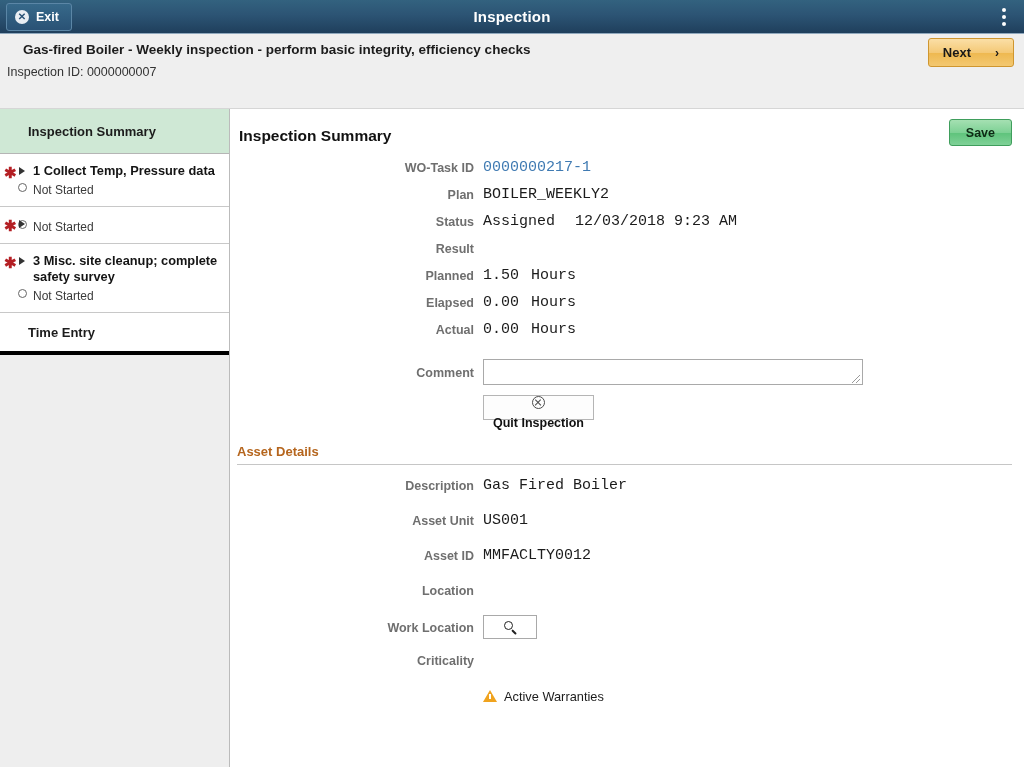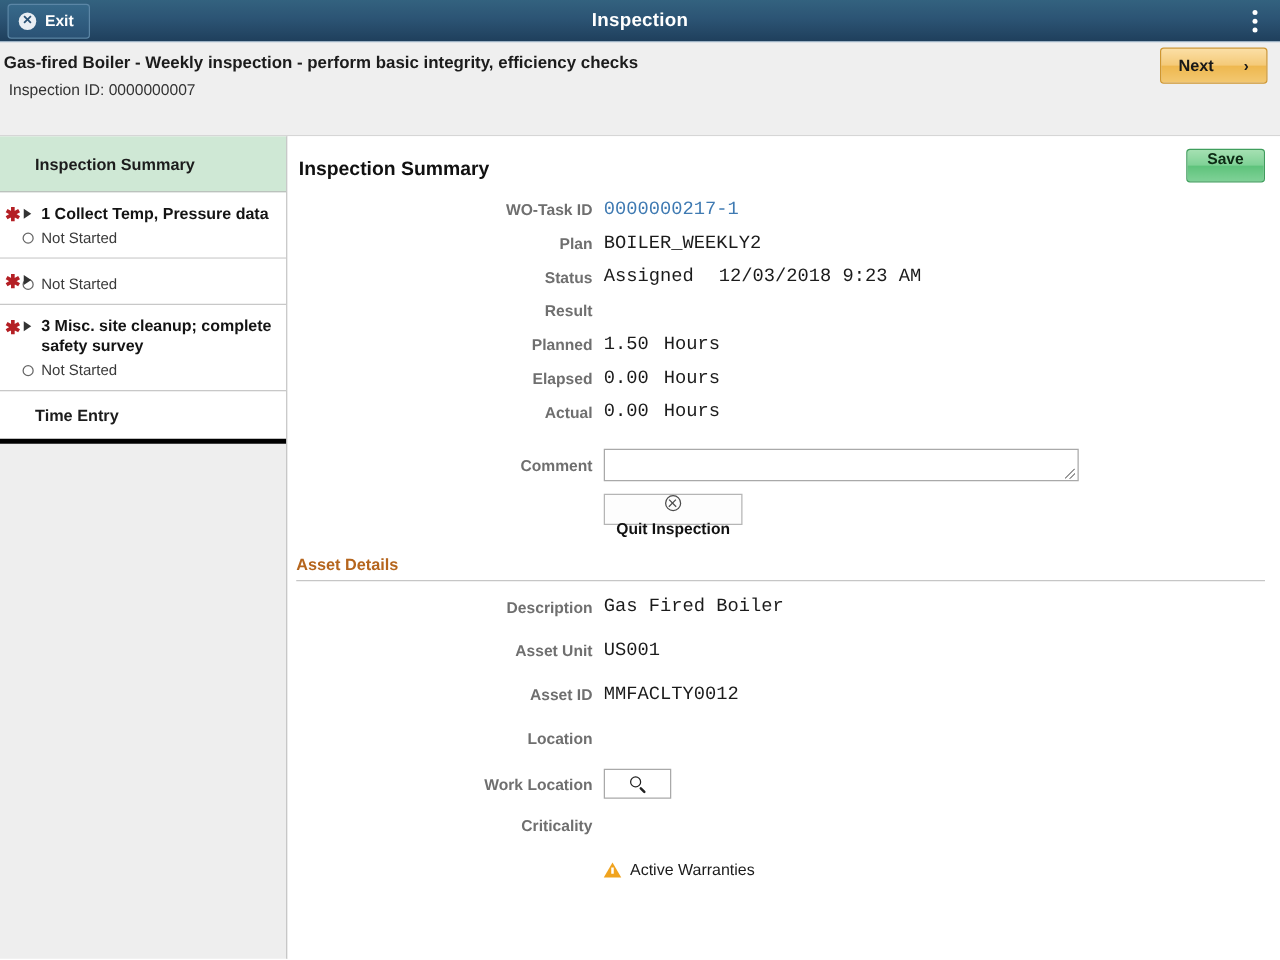--- a/index.html
+++ b/index.html
@@ -73,21 +73,21 @@
 
   
   #subheader {
     position: relative;
     height: 75px;
     background: #efefef;
     border-bottom: 1px solid #d6d6d6;
   }
   #subheader-title {
     position: absolute;
-    left: 3px; top: 8px;
+    left: 23px; top: 8px;
     font-size: 13.5px;
     font-weight: bold;
     color: #1c1c1c;
     white-space: nowrap;
   }
   #subheader-subtitle {
     position: absolute;
     left: 7px; top: 31px;
     font-size: 12.5px;
     color: #333333;
@@ -161,21 +161,21 @@
   .side-item .item-title {
     font-size: 12.8px;
     font-weight: bold;
     color: #141414;
     line-height: 16px;
   }
   .side-item .item-status {
     margin-top: 4px;
     font-size: 12px;
     color: #3a3a3a;
-    display: flex; align-items: center; gap: 6px;
+    display: flex; gap: 6px;
     margin-left: -15px;
   }
   .status-ring {
     width: 9px; height: 9px;
     border: 1.6px solid #666666;
     border-radius: 50%;
     flex: 0 0 auto;
   }
   .side-plain {
     background: #ffffff;
@@ -208,21 +208,21 @@
     right: 12px; top: 10px;
     height: 27px;
     padding: 0 16px;
     background: linear-gradient(to bottom, #a5e0b2 0%, #7ed195 50%, #5ec37b 51%, #7fd197 100%);
     border: 1px solid #3f9e5c;
     border-radius: 3px;
     font-size: 12.5px;
     font-weight: bold;
     color: #0d2a14;
     cursor: pointer;
-    display: flex; align-items: flex-start; justify-content: center;
+    display: flex; align-items: center; justify-content: center;
   }
 
   #form-area { position: absolute; left: 0; top: 42px; right: 0; bottom: 0; }
 
   .frow {
     position: relative;
     display: flex;
     align-items: flex-start;
     min-height: 27px;
   }

